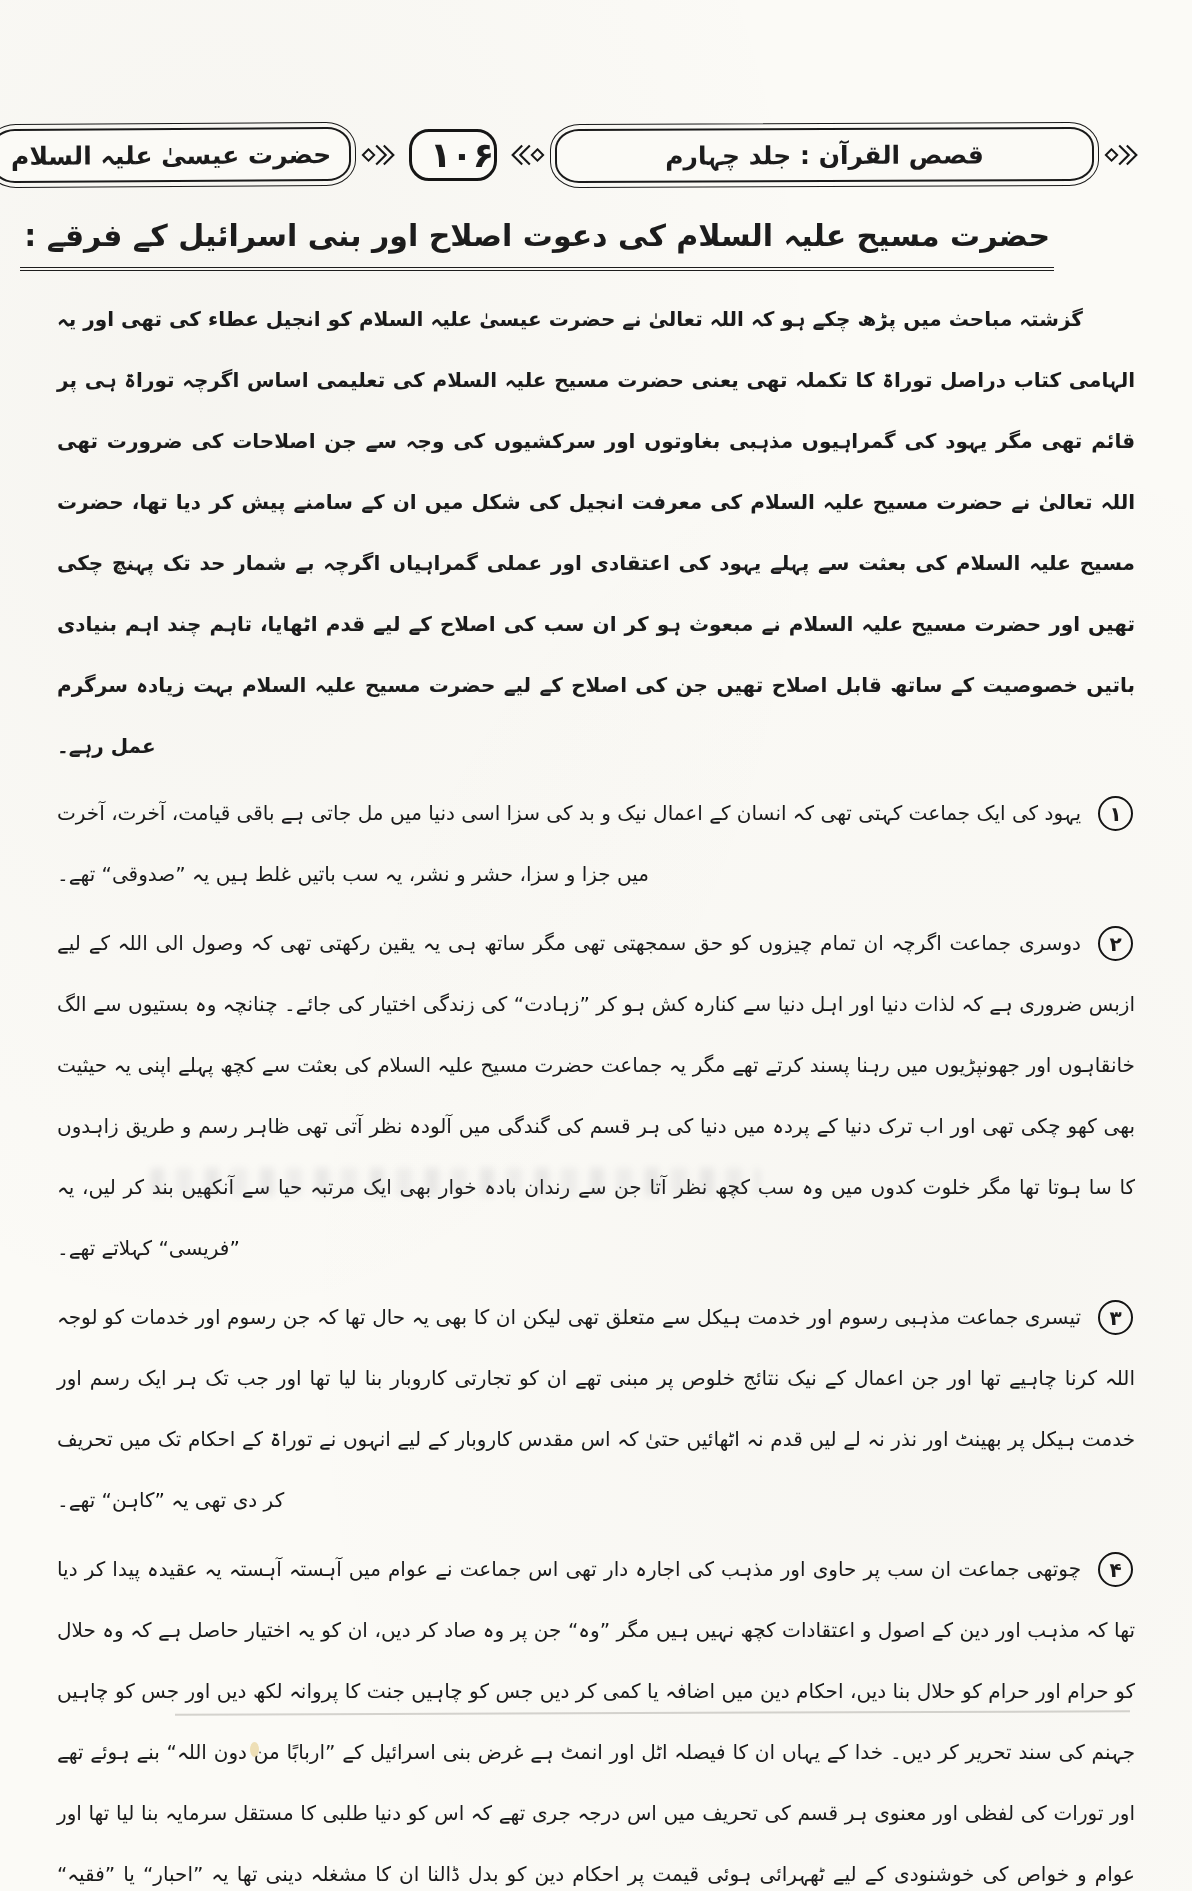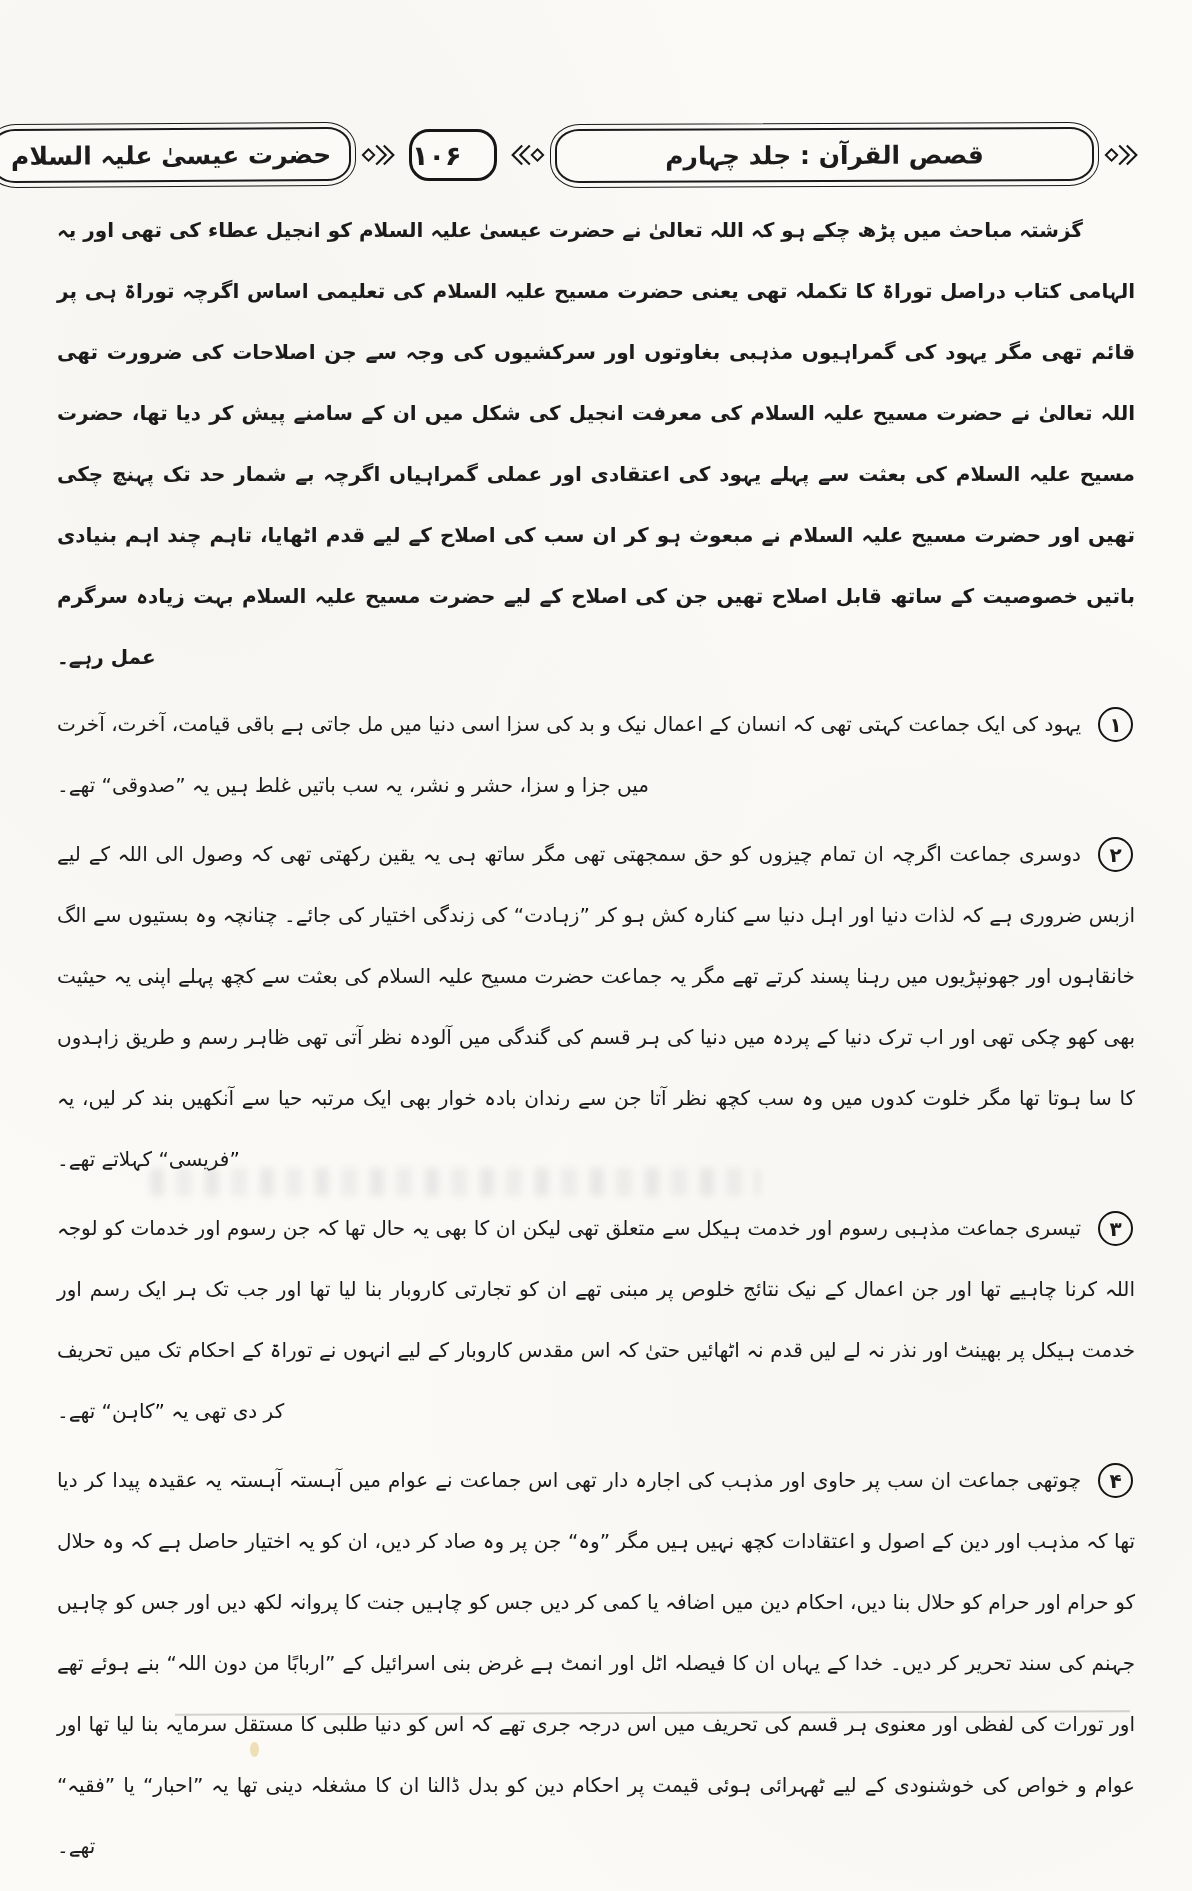--- a/index.html
+++ b/index.html
@@ -47,22 +47,22 @@
     font-size:25px;font-weight:700;
     white-space:nowrap;
     padding:0 18px;
     letter-spacing:0;
   }
   .page-pill{
     position:relative;
     flex:0 0 82px;height:46px;
     border:3px solid #161616;
     border-radius:20px;
-    display:flex;align-items:center;justify-content:flex-end;
-    font-size:27px;font-weight:700;
+    display:flex;align-items:center;justify-content:flex-start;
+    font-size:35px;font-weight:700;
     background:#fbfaf6;
   }
   .orn{width:42px;height:26px;flex:0 0 auto;}
   .orn.flip{transform:scaleX(-1);}
   
   .heading{
     width:fit-content;
     margin:36px 138px 0 auto;
     font-size:30px;
     font-weight:700;
@@ -158,20 +158,21 @@
       <path d="M26 3 L16 13 L26 23" fill="none" stroke="#161616" stroke-width="2.2"></path>
       <path d="M34 7 L40 13 L34 19 L28 13 Z" fill="none" stroke="#161616" stroke-width="2"></path>
     </svg>
 
     <div class="cartouche chapter">
       <span class="c-text">حضرت عیسیٰ علیہ السلام</span>
     </div>
 
   </div>
 
+  <h1 class="heading">حضرت مسیح علیہ السلام کی دعوت اصلاح اور بنی اسرائیل کے فرقے :</h1>
 
   <div class="main">
 
     <p class="para indent">گزشتہ مباحث میں پڑھ چکے ہو کہ اللہ تعالیٰ نے حضرت عیسیٰ علیہ السلام کو انجیل عطاء کی تھی اور یہ الہامی کتاب دراصل توراۃ کا تکملہ تھی یعنی حضرت مسیح علیہ السلام کی تعلیمی اساس اگرچہ توراۃ ہی پر قائم تھی مگر یہود کی گمراہیوں مذہبی بغاوتوں اور سرکشیوں کی وجہ سے جن اصلاحات کی ضرورت تھی اللہ تعالیٰ نے حضرت مسیح علیہ السلام کی معرفت انجیل کی شکل میں ان کے سامنے پیش کر دیا تھا، حضرت مسیح علیہ السلام کی بعثت سے پہلے یہود کی اعتقادی اور عملی گمراہیاں اگرچہ بے شمار حد تک پہنچ چکی تھیں اور حضرت مسیح علیہ السلام نے مبعوث ہو کر ان سب کی اصلاح کے لیے قدم اٹھایا، تاہم چند اہم بنیادی باتیں خصوصیت کے ساتھ قابل اصلاح تھیں جن کی اصلاح کے لیے حضرت مسیح علیہ السلام بہت زیادہ سرگرم عمل رہے۔</p>
 
     <div class="items">
 
       <div class="item">
         <span class="marker">۱</span>
         <span>یہود کی ایک جماعت کہتی تھی کہ انسان کے اعمال نیک و بد کی سزا اسی دنیا میں مل جاتی ہے باقی قیامت، آخرت، آخرت میں جزا و سزا، حشر و نشر، یہ سب باتیں غلط ہیں یہ ”صدوقی“ تھے۔</span>

